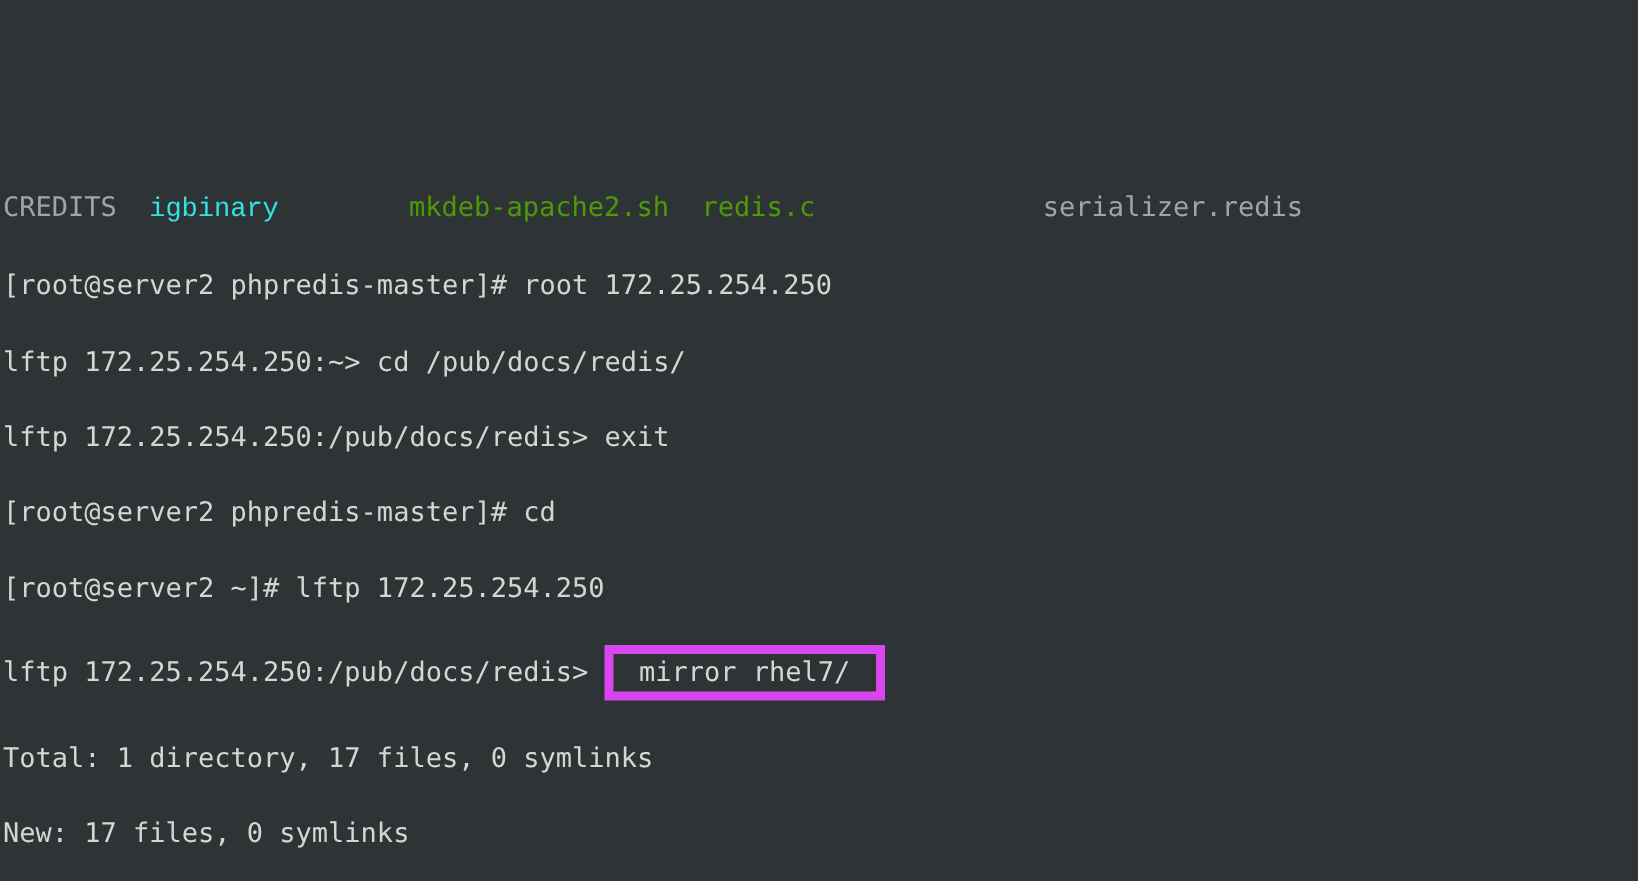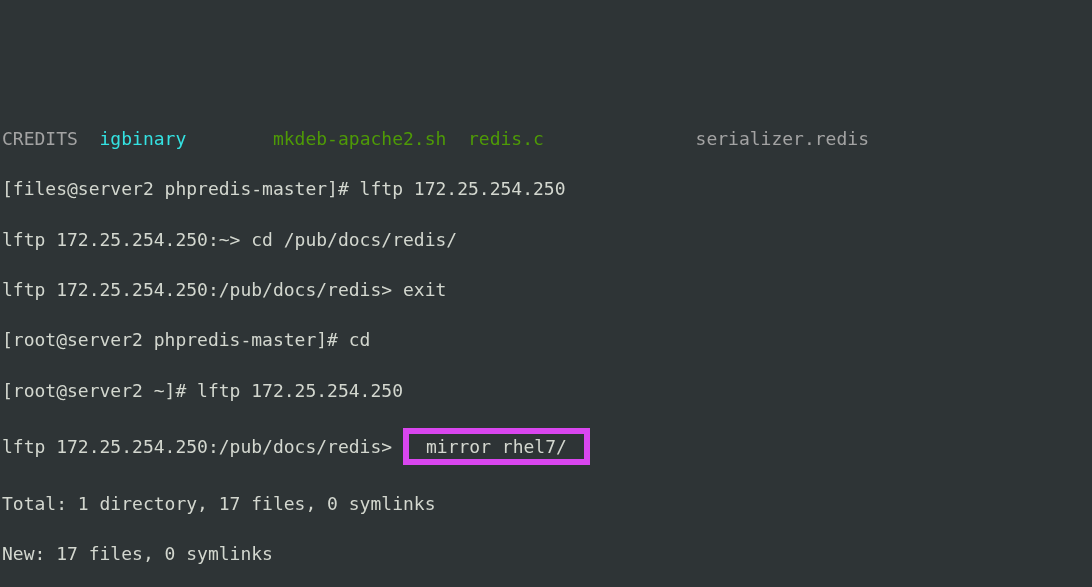--- a/index.html
+++ b/index.html
@@ -14,37 +14,37 @@
       width: 1092px;
       height: 587px;
       overflow: hidden;
     }
     .terminal {
       padding: 0 2px;
     }
     .line {
       display: block;
     }
-    .cyan { color: #34e2e2; }
+    .cyan { color: #34e2e2; font-family: Liberation Mono, monospace; }
     .green { color: #4e9a06; }
     .white { color: #a3a3a3; }
     .box1 {
       border: 6px solid #d946ef;
       padding: 0 17px;
       display: inline-block;
     }
   </style>
 </head>
 <body>
 
 
 
 <div class="terminal">
 <span class="line"><span class="white">CREDITS</span><span class="cyan">  igbinary</span><span class="green">        mkdeb-apache2.sh  redis.c</span><span class="white">              serializer.redis</span></span>
-<span class="line">[files@server2 phpredis-master]# lftp 172.25.254.250</span>
+<span class="line">[root@server2 phpredis-master]# root 172.25.254.250</span>
 <span class="line">lftp 172.25.254.250:~&gt; cd /pub/docs/redis/</span>
 <span class="line">lftp 172.25.254.250:/pub/docs/redis&gt; exit</span>
 <span class="line">[root@server2 phpredis-master]# cd</span>
 <span class="line">[root@server2 ~]# lftp 172.25.254.250</span>
 <span class="line"><span>lftp 172.25.254.250:/pub/docs/redis&gt; </span><span class="box1">mirror rhel7/</span></span>
 <span class="line">Total: 1 directory, 17 files, 0 symlinks</span>
 <span class="line">New: 17 files, 0 symlinks</span>
 
 
 

